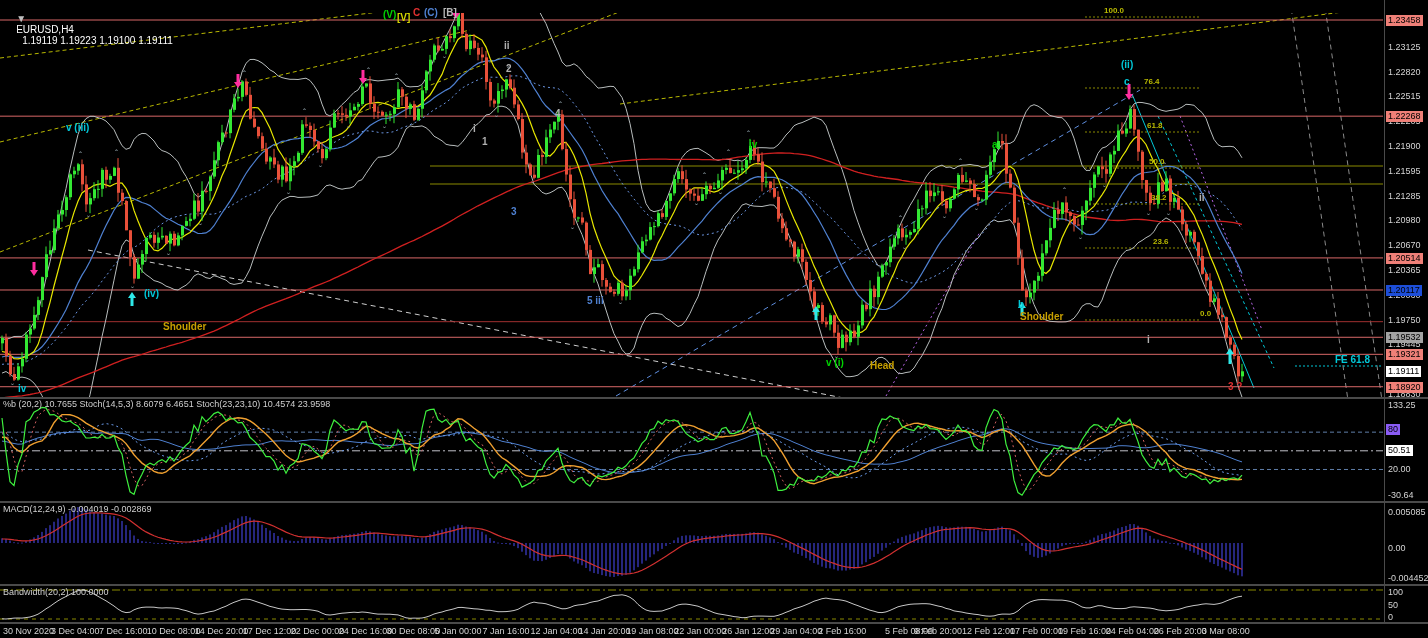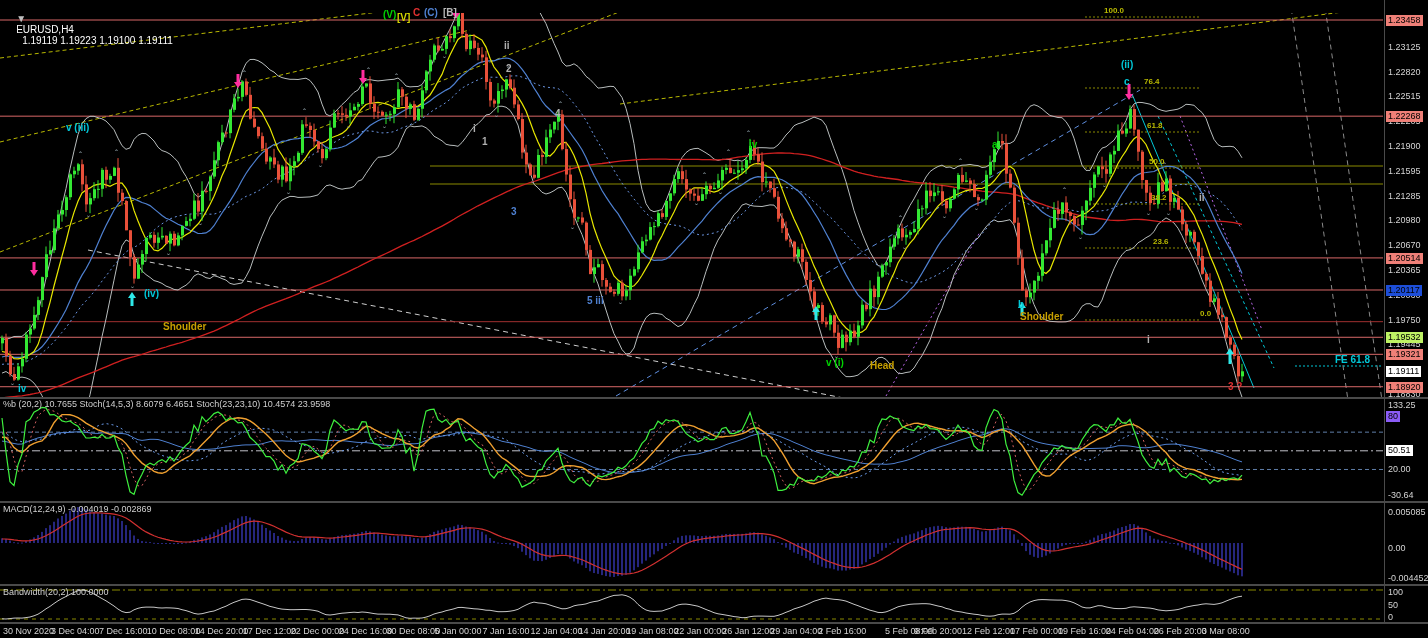--- a/index.html
+++ b/index.html
@@ -1093,26 +1093,26 @@
       <div class="axplain" style="top: 240px;">1.20670</div>
       <div class="axplain" style="top: 265px;">1.20365</div>
       <div class="axplain" style="top: 290px;">1.20060</div>
       <div class="axplain" style="top: 315px;">1.19750</div>
       <div class="axplain" style="top: 339px;">1.19445</div>
       <div class="axplain" style="top: 389px;">1.18830</div>
       <div class="axbox" style="background: rgb(239, 128, 120); top: 15px;">1.23458</div>
       <div class="axbox" style="background: rgb(239, 128, 120); top: 111px;">1.22268</div>
       <div class="axbox" style="background: rgb(239, 128, 120); top: 253px;">1.20514</div>
       <div class="axbox" style="background: #1d4ed8; top: 285px;">1.20117</div>
-      <div class="axbox" style="background: #bef264; top: 332px;">1.19532</div>
+      <div class="axbox" style="background: #a3a3a3; top: 332px;">1.19532</div>
       <div class="axbox" style="background: rgb(239, 128, 120); top: 349px;">1.19321</div>
       <div class="axbox" style="background: rgb(239, 128, 120); top: 382px;">1.18920</div>
       <div class="axbox" style="background: rgb(255, 255, 255); top: 366px;">1.19111</div>
       <div class="axplain" style="top: 400px;">133.25</div>
-      <div class="axbox" style="background: #8b5cf6; top: 411px;">80</div>
+      <div class="axbox" style="background: #8b5cf6; top: 424px;">80</div>
       <div class="axbox" style="background: rgb(255, 255, 255); top: 445px;">50.51</div>
       <div class="axplain" style="top: 464px; text-align: center;">20.00</div>
       <div class="axplain" style="top: 490px;">-30.64</div>
       <div class="axplain" style="top: 507px;">0.005085</div>
       <div class="axplain" style="top: 543px;">0.00</div>
       <div class="axplain" style="top: 573px;">-0.004452</div>
       <div class="axplain" style="top: 587px;">100</div>
       <div class="axplain" style="top: 600px;">50</div>
       <div class="axplain" style="top: 612px;">0</div>
     </div>

